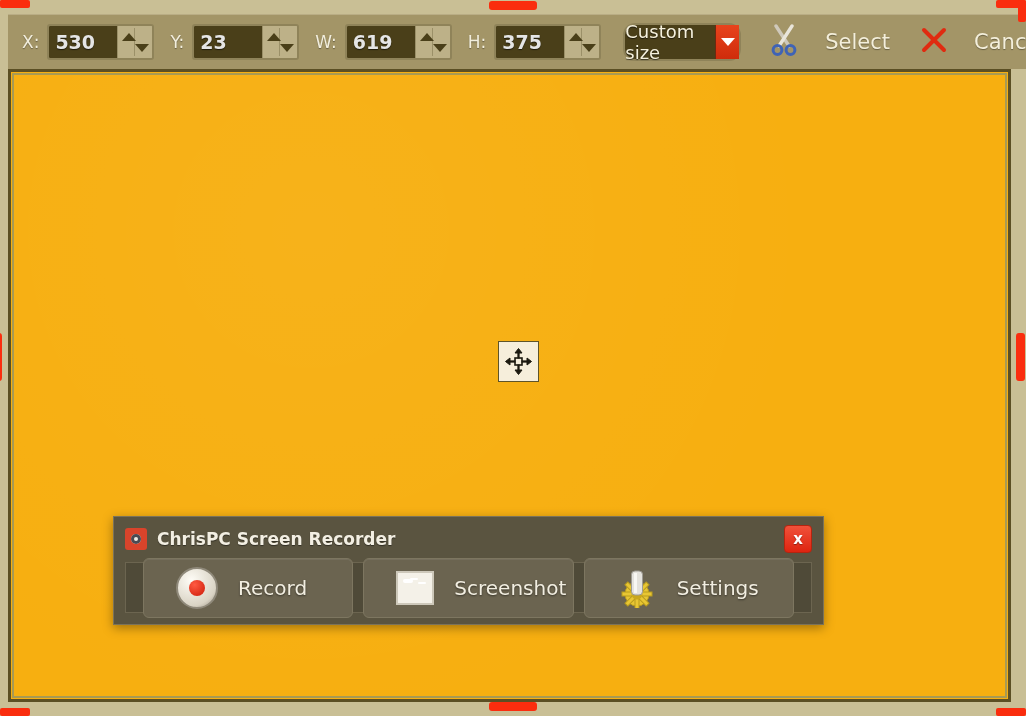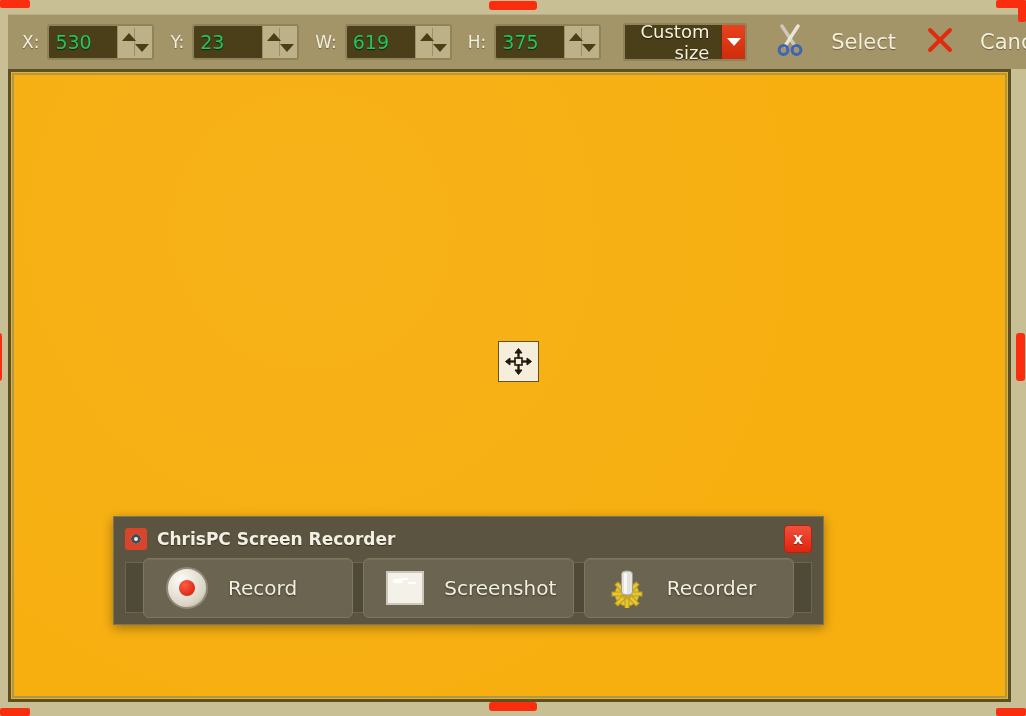--- a/index.html
+++ b/index.html
@@ -55,30 +55,31 @@
     height: 36px;
     border: 2px solid #8f8359;
     border-radius: 3px;
     background: #bdb188;
     box-sizing: border-box;
     overflow: hidden;
   }
   .spin-input {
     width: 68px;
     background: #4a3f19;
-    color: #22c55e;
+    color: #e5e5e5;
     font-size: 19px;
     font-family: "DejaVu Sans", sans-serif;
     border: none;
     outline: none;
     padding: 0 6px;
     box-sizing: border-box;
     text-shadow: 0 1px 1px rgba(0,0,0,.6);
     display: flex;
     align-items: center;
+    font-weight: bold;
   }
   .spin-btns {
     width: 34px;
     position: relative;
     background: #bdb188;
     border-left: 1px solid #9b9068;
   }
   .spin-up, .spin-dn {
     position: absolute;
     width: 0; height: 0;
@@ -102,27 +103,26 @@
     background: #9b9068;
   }
 
   
   #preset-dropdown {
     display: flex;
     align-items: center;
     height: 38px;
     background: #4a3f19;
     border: 2px solid #8f8359;
-    border-radius: 2px;
+    border-radius: 12px;
     box-sizing: border-box;
     margin-right: 28px;
     margin-left: 6px;
-    padding-left: 6px;
+    padding-left: 0;
     cursor: pointer;
-    text-align: right;
   }
   #preset-value {
     color: #f6f1dd;
     font-size: 18px;
     padding-right: 12px;
     text-shadow: 0 1px 1px rgba(0,0,0,.6);
   }
   #preset-arrow-box {
     width: 32px;
     align-self: stretch;
@@ -289,21 +289,21 @@
   .dlg-btn {
     height: 60px;
     flex: 1 1 0;
     margin: 0 5px;
     background: #6b6450;
     border: 1px solid #7d7660;
     border-radius: 6px;
     display: flex;
     align-items: center;
     cursor: pointer;
-    padding-left: 22px;
+    padding-left: 32px;
     box-sizing: border-box;
     box-shadow: inset 0 1px 0 rgba(255,255,255,.07);
   }
   .dlg-btn-label {
     color: #f2eee1;
     font-size: 20px;
     margin-left: 20px;
     text-shadow: 0 1px 2px rgba(0,0,0,.5);
   }
 
@@ -512,19 +512,19 @@
               <g transform="rotate(45 20 26)">
                 <rect x="18" y="11" width="4" height="30"></rect>
                 <rect x="5" y="24" width="30" height="4"></rect>
               </g>
             </g>
             <circle cx="20" cy="26" r="5.5" fill="#c9a71d"></circle>
             <rect x="14.5" y="3" width="11" height="24" rx="3.5" fill="#e4e2dc" stroke="#9d9a92" stroke-width="1"></rect>
             <rect x="17" y="5" width="3" height="20" fill="#fbfaf7" opacity=".85"></rect>
           </svg>
         </span>
-        <span class="dlg-btn-label">Recorder</span>
+        <span class="dlg-btn-label">Settings</span>
       </div>
 
     </div>
   </div>
 
 </div>
 
 </body></html>

